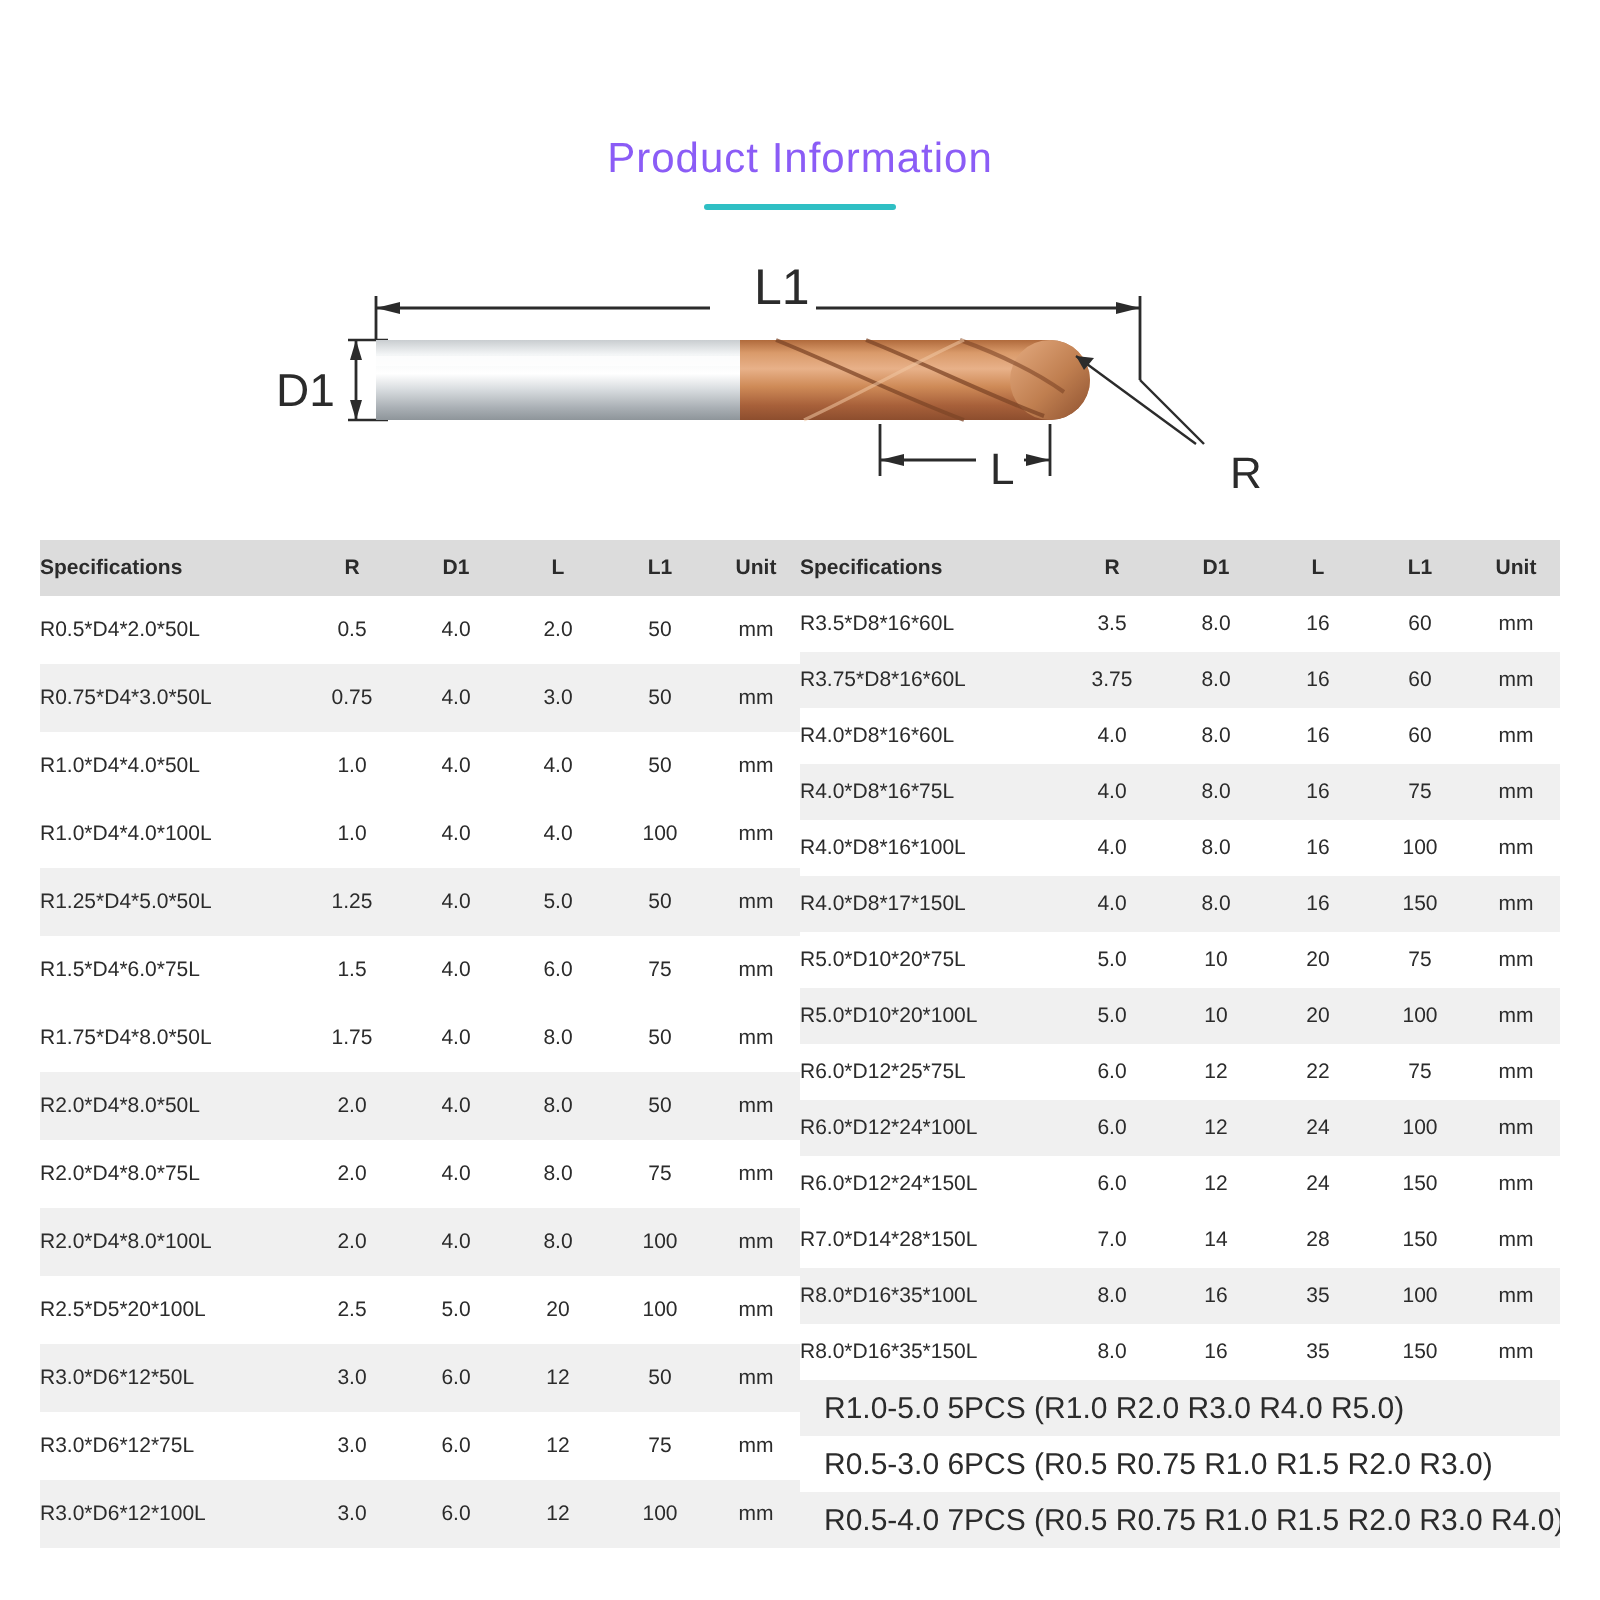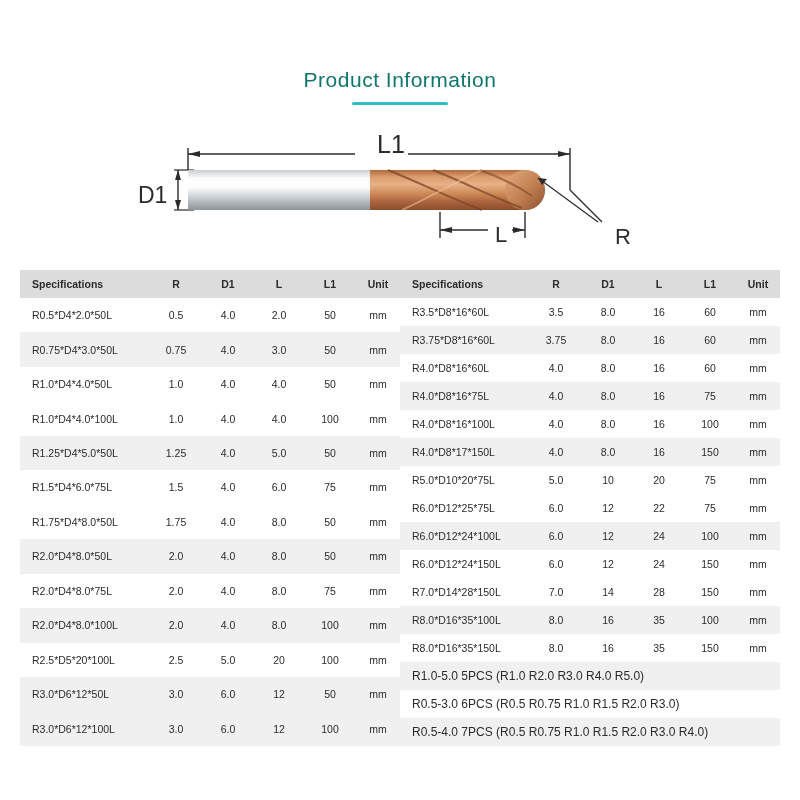--- a/index.html
+++ b/index.html
@@ -16,21 +16,21 @@
   }
 
   
   .title-wrap {
     position: absolute;
     top: 68px; left: 0; right: 0;
     text-align: center;
   }
   .title {
     font-size: 21px;
-    color: #0f766e;
+    color: #8b5cf6;
     letter-spacing: .5px;
   }
   .title-rule {
     width: 96px; height: 3px;
     background: #2fbfc4;
     margin: 10px auto 0 auto;
     border-radius: 2px;
   }
 
   
@@ -81,32 +81,32 @@
     white-space: nowrap;
     overflow: hidden;
   }
   thead th {
     background: #dcdcdc;
     font-weight: bold;
     font-size: 10.5px;
   }
   tbody tr.odd td { background: #ffffff; }
   tbody tr.even td { background: #f0f0f0; }
-  .c-spec { width: 130px; text-align: left; padding-left: 12px; }
+  .c-spec { width: 130px; text-align: left; }
   .c-r    { width: 52px; }
   .c-d1   { width: 52px; }
   .c-l    { width: 50px; }
   .c-l1   { width: 52px; }
   .c-unit { width: 44px; }
 
   
   td.pack {
     text-align: left;
     padding-left: 12px;
-    font-size: 12px;
+    font-size: 15px;
     letter-spacing: 0px;
   }
 </style>
 </head>
 <body>
 
 <div class="page">
 
   <div class="title-wrap">
     <div class="title">Product Information</div>
@@ -285,20 +285,28 @@
             <td class="c-unit">mm</td>
           </tr>
           <tr class="even">
             <td class="c-spec">R3.0*D6*12*50L</td>
             <td class="c-r">3.0</td>
             <td class="c-d1">6.0</td>
             <td class="c-l">12</td>
             <td class="c-l1">50</td>
             <td class="c-unit">mm</td>
           </tr>
+          <tr class="odd">
+            <td class="c-spec">R3.0*D6*12*75L</td>
+            <td class="c-r">3.0</td>
+            <td class="c-d1">6.0</td>
+            <td class="c-l">12</td>
+            <td class="c-l1">75</td>
+            <td class="c-unit">mm</td>
+          </tr>
           <tr class="even">
             <td class="c-spec">R3.0*D6*12*100L</td>
             <td class="c-r">3.0</td>
             <td class="c-d1">6.0</td>
             <td class="c-l">12</td>
             <td class="c-l1">100</td>
             <td class="c-unit">mm</td>
           </tr>
         </tbody>
     </table>
@@ -364,20 +372,28 @@
             <td class="c-unit">mm</td>
           </tr>
           <tr class="odd">
             <td class="c-spec">R5.0*D10*20*75L</td>
             <td class="c-r">5.0</td>
             <td class="c-d1">10</td>
             <td class="c-l">20</td>
             <td class="c-l1">75</td>
             <td class="c-unit">mm</td>
           </tr>
+          <tr class="even">
+            <td class="c-spec">R5.0*D10*20*100L</td>
+            <td class="c-r">5.0</td>
+            <td class="c-d1">10</td>
+            <td class="c-l">20</td>
+            <td class="c-l1">100</td>
+            <td class="c-unit">mm</td>
+          </tr>
           <tr class="odd">
             <td class="c-spec">R6.0*D12*25*75L</td>
             <td class="c-r">6.0</td>
             <td class="c-d1">12</td>
             <td class="c-l">22</td>
             <td class="c-l1">75</td>
             <td class="c-unit">mm</td>
           </tr>
           <tr class="even">
             <td class="c-spec">R6.0*D12*24*100L</td>

